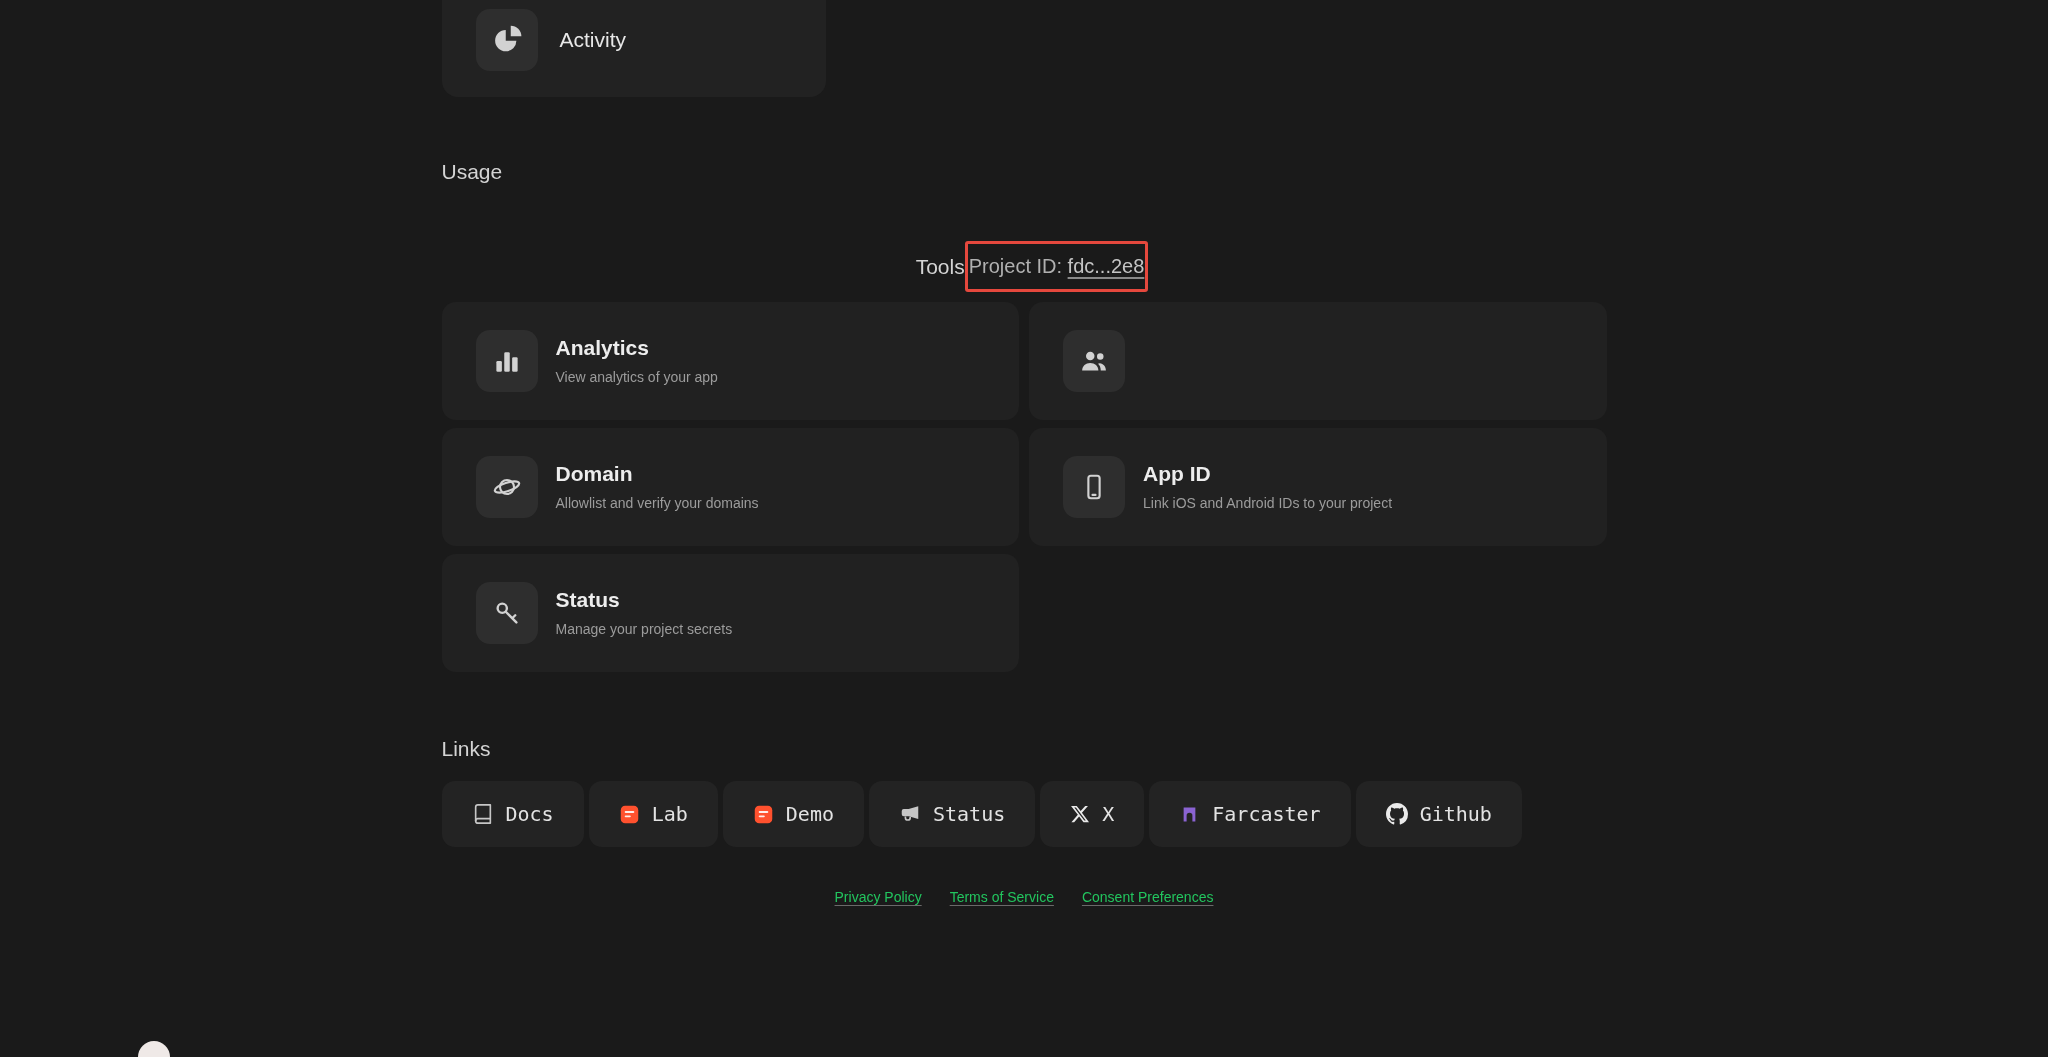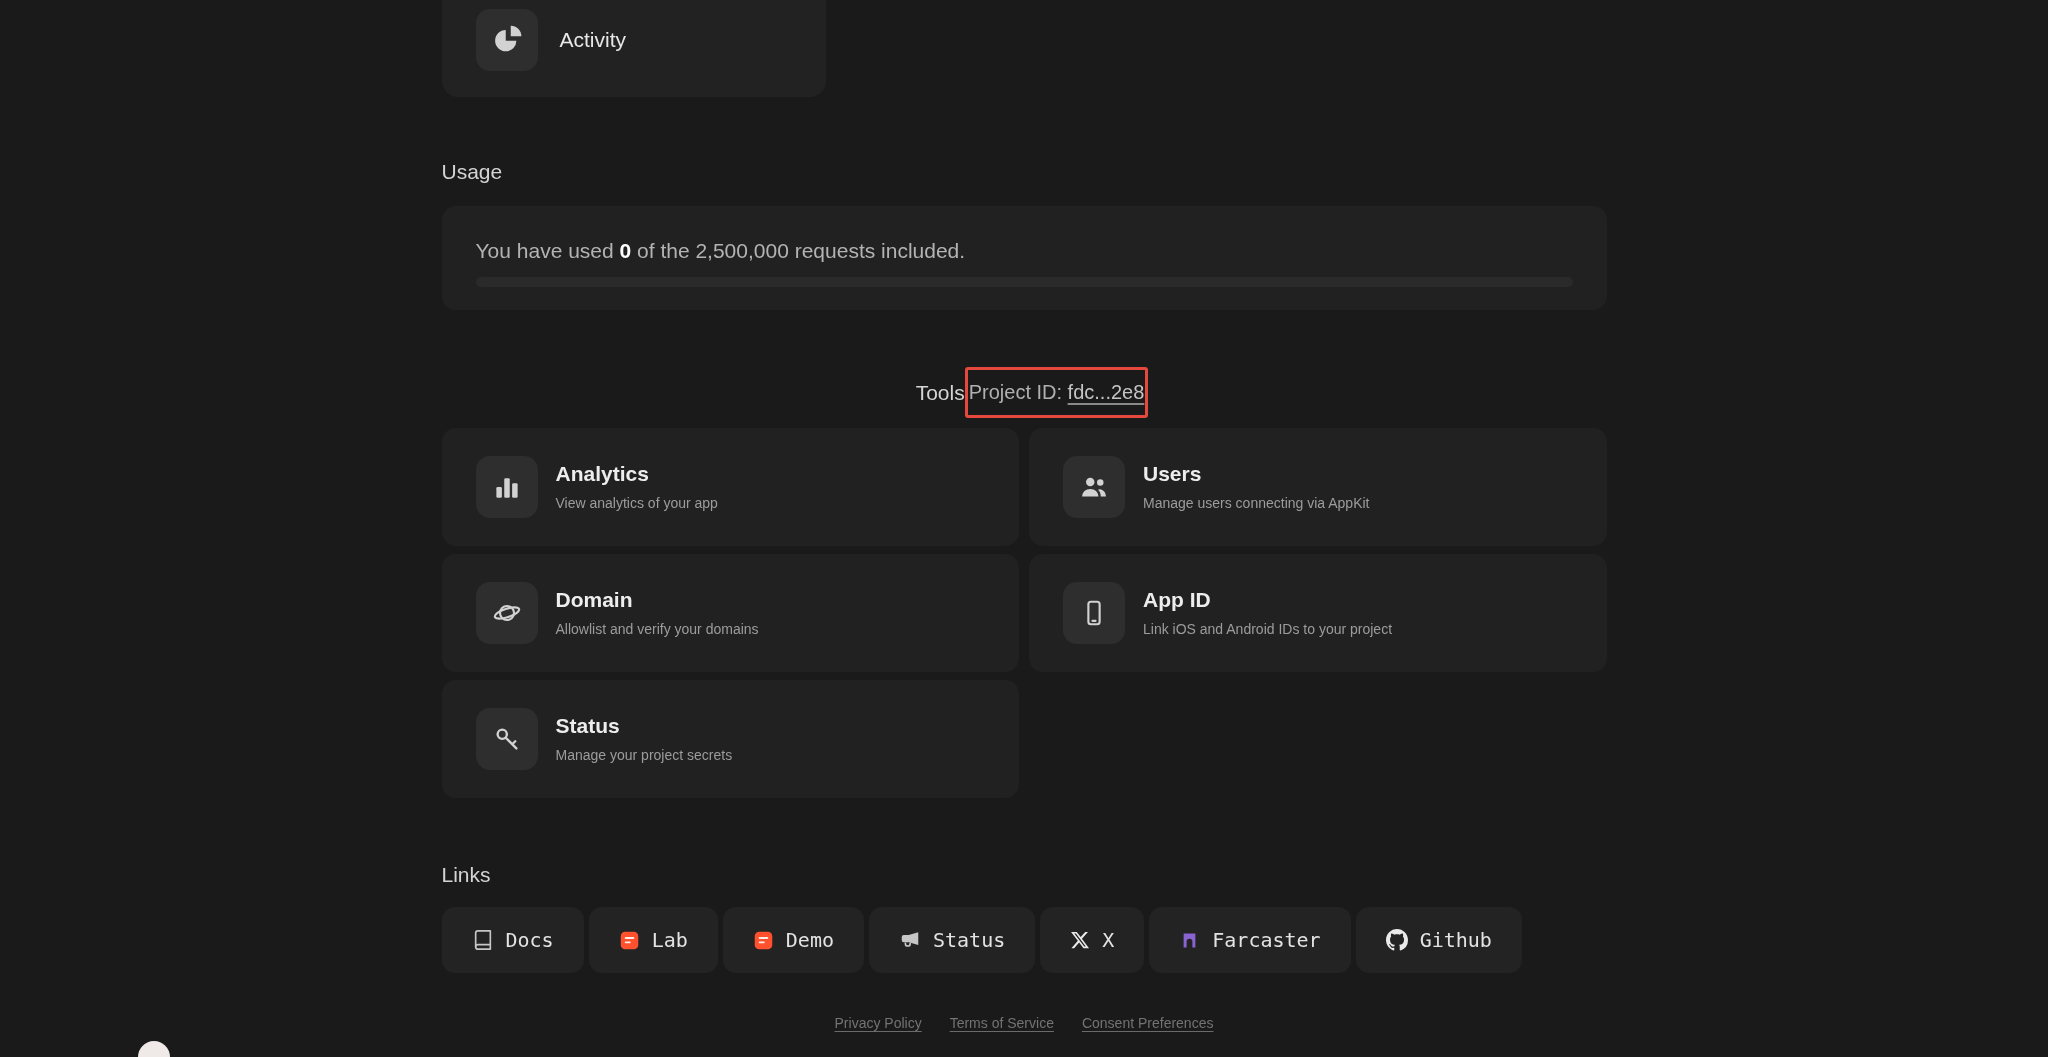--- a/index.html
+++ b/index.html
@@ -69,21 +69,21 @@
   .link-btn {
     height:66px; background:#232323; border-radius:13px;
     display:flex; align-items:center; gap:12px; padding:0 30px;
     font-family:"DejaVu Sans Mono", monospace;
     font-size:20px; color:#e3e3e3; white-space:nowrap; cursor:pointer;
   }
   .link-btn .li { display:flex; align-items:center; }
 
   .footer { display:flex; justify-content:center; gap:28px; margin-top:42px; }
   .footer-link {
-    font-size:14px; color:#737373; text-decoration:underline;
+    font-size:14px; color:#22c55e; text-decoration:underline;
     text-underline-offset:3px; text-decoration-color:#6a6a6a; cursor:pointer;
   }
 
   .floating-widget {
     position:absolute; left:138px; top:1041px; width:32px; height:32px;
     border-radius:50%; background:#efe9e7; cursor:pointer;
   }
 </style>
 </head>
 <body>
@@ -95,26 +95,20 @@
       <div class="icon-square">
         <svg viewBox="0 0 24 24" width="30" height="30">
           <path d="M11 4a8.5 8.5 0 1 0 8.5 8.5h-8.5z" fill="#d2d2d2"></path>
           <path d="M15 .5A8.5 8.5 0 0 1 23.5 9L15 9z" fill="#d2d2d2"></path>
         </svg>
       </div>
       <div class="activity-label">Activity</div>
     </div>
 
     <div class="section-label usage-label">Usage</div>
-    <div class="usage-card">
-      <div class="usage-text"><span>You have used </span><span class="used">0</span><span> of the 2,500,000 requests included.</span></div>
-      <div class="progress-track">
-        <div class="progress-fill"></div>
-      </div>
-    </div>
 
     <div class="tools-header">
       <div class="section-label">Tools</div>
       <div class="project-id-box"><span>Project ID: </span><span class="pid-value">fdc...2e8</span></div>
     </div>
 
     <div class="tools-grid">
 
       <div class="tool-card">
         <div class="icon-square">
@@ -132,24 +126,20 @@
 
       <div class="tool-card">
         <div class="icon-square">
           <svg viewBox="0 0 24 24" width="30" height="30" fill="#d2d2d2">
             <circle cx="9" cy="8" r="3.4"></circle>
             <path d="M2.5 19.5c0-3.6 2.9-6 6.5-6s6.5 2.4 6.5 6z"></path>
             <circle cx="17" cy="8.3" r="2.6"></circle>
             <path d="M16.6 13.7c2.9.4 4.9 2.5 4.9 5.8h-4.1c0-2.3-.8-4.2-2.2-5.4.4-.2.9-.3 1.4-.4z"></path>
           </svg>
         </div>
-        <div class="tool-text">
-          <div class="tool-title">Users</div>
-          <div class="tool-desc">Manage users connecting via AppKit</div>
-        </div>
       </div>
 
       <div class="tool-card">
         <div class="icon-square">
           <svg viewBox="0 0 24 24" width="30" height="30" fill="none" stroke="#d2d2d2" stroke-width="1.7">
             <circle cx="12" cy="12" r="5.6"></circle>
             <ellipse cx="12" cy="12" rx="10.2" ry="3.4" transform="rotate(-18 12 12)"></ellipse>
           </svg>
         </div>
         <div class="tool-text">

